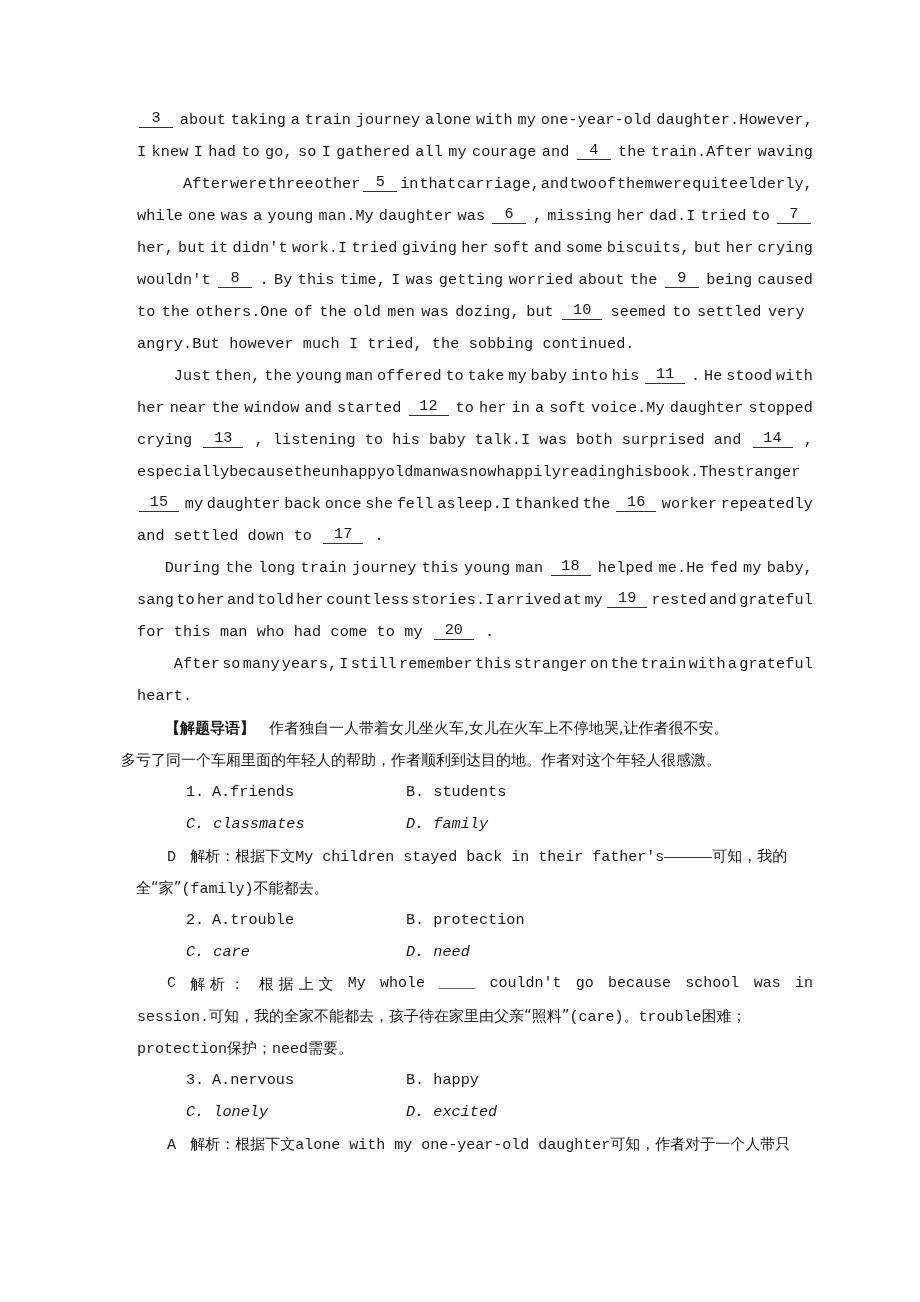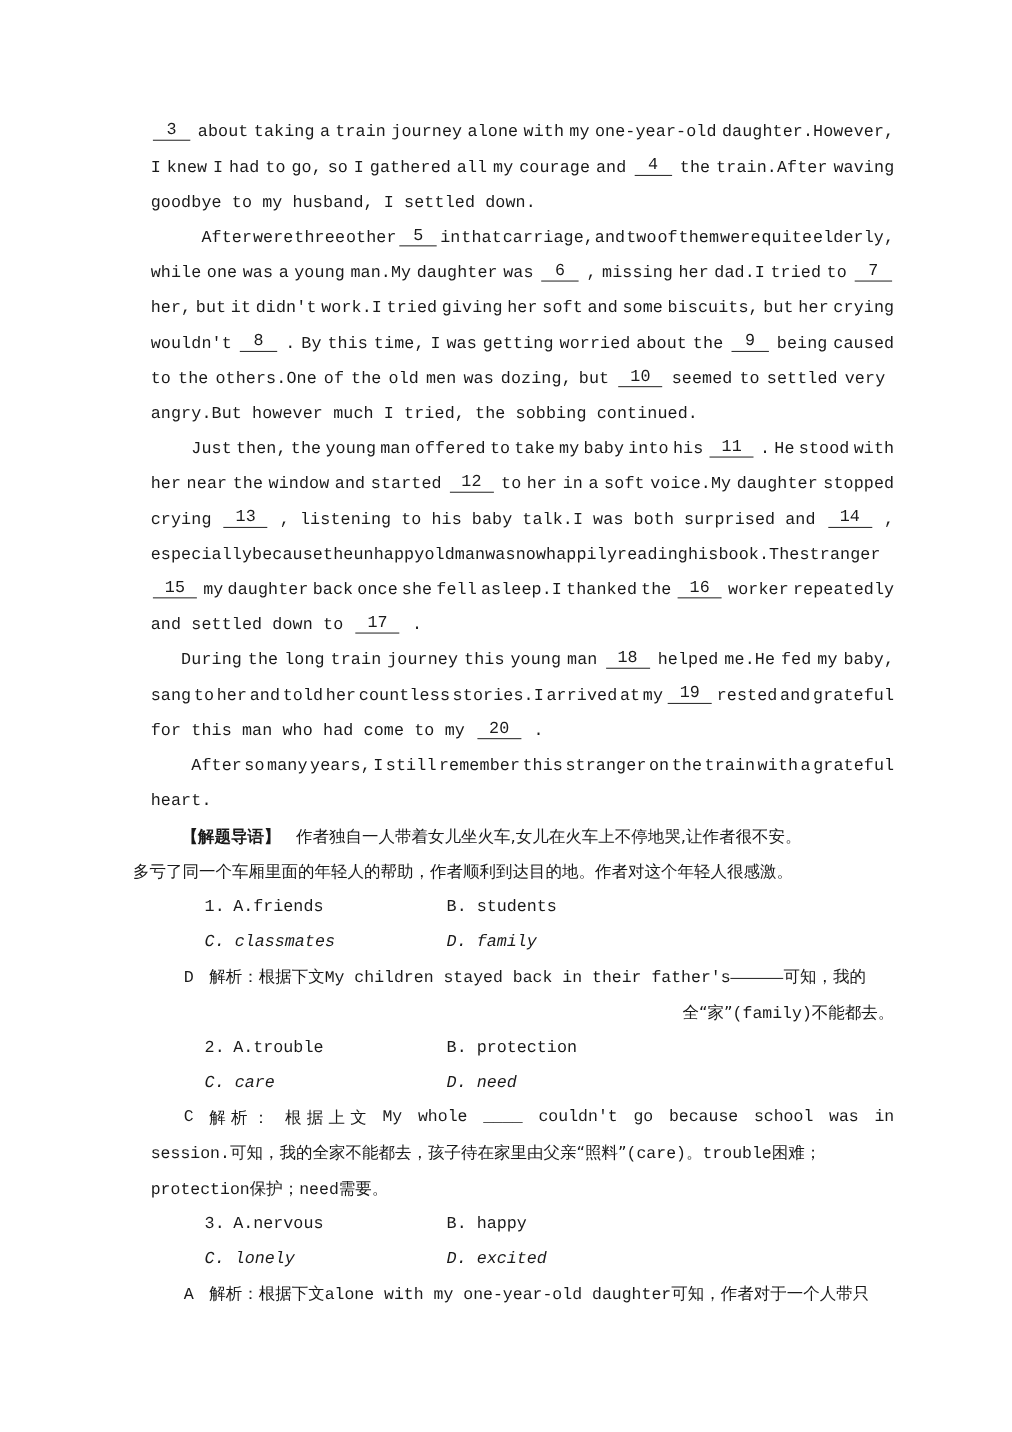--- a/index.html
+++ b/index.html
@@ -165,21 +165,20 @@
         <span>gathered</span>
         <span>all</span>
         <span>my</span>
         <span>courage</span>
         <span>and</span>
       <span><span class="blank w1">4</span></span>
       <span>the</span>
         <span>train.After</span>
         <span>waving</span>
     </span>
-    <span class="ln">goodbye to my husband, I settled down.</span>
   </div>
 
   <div>
     <span class="ln just">
       <span>     After</span>
         <span>were</span>
         <span>three</span>
         <span>other</span>
       <span><span class="blank w1">5</span></span>
       <span>in</span>
@@ -419,21 +418,21 @@
   <div>
     <span class="optrow">
       <span class="num">1.</span><span class="oa"><span>A.</span><span>friends</span></span><span class="ob"><span>B.</span>&nbsp;<span>students</span></span>
     </span>
     <span class="optrow second">
       <span class="oc"><span>C.</span>&nbsp;<span>classmates</span></span><span class="ob"><span>D.</span>&nbsp;<span>family</span></span>
     </span>
     <span class="ansline">
       <span class="letter">D</span><span>解析：</span><span>根据下文</span><span class="mono-in">My children stayed back in their father's</span><span class="rule short"></span><span>可知，我的</span>
     </span>
-    <span class="ansline-cont" style="margin-left:-1px;text-align:right;">
+    <span class="ansline-cont" style="margin-left:-1px;">
       <span>全“家”</span><span class="mono-in">(family)</span><span>不能都去。</span>
     </span>
   </div>
 
   <div>
     <span class="optrow">
       <span class="num">2.</span><span class="oa"><span>A.</span><span>trouble</span></span><span class="ob"><span>B.</span>&nbsp;<span>protection</span></span>
     </span>
     <span class="optrow second">
       <span class="oc"><span>C.</span>&nbsp;<span>care</span></span><span class="ob"><span>D.</span>&nbsp;<span>need</span></span>

